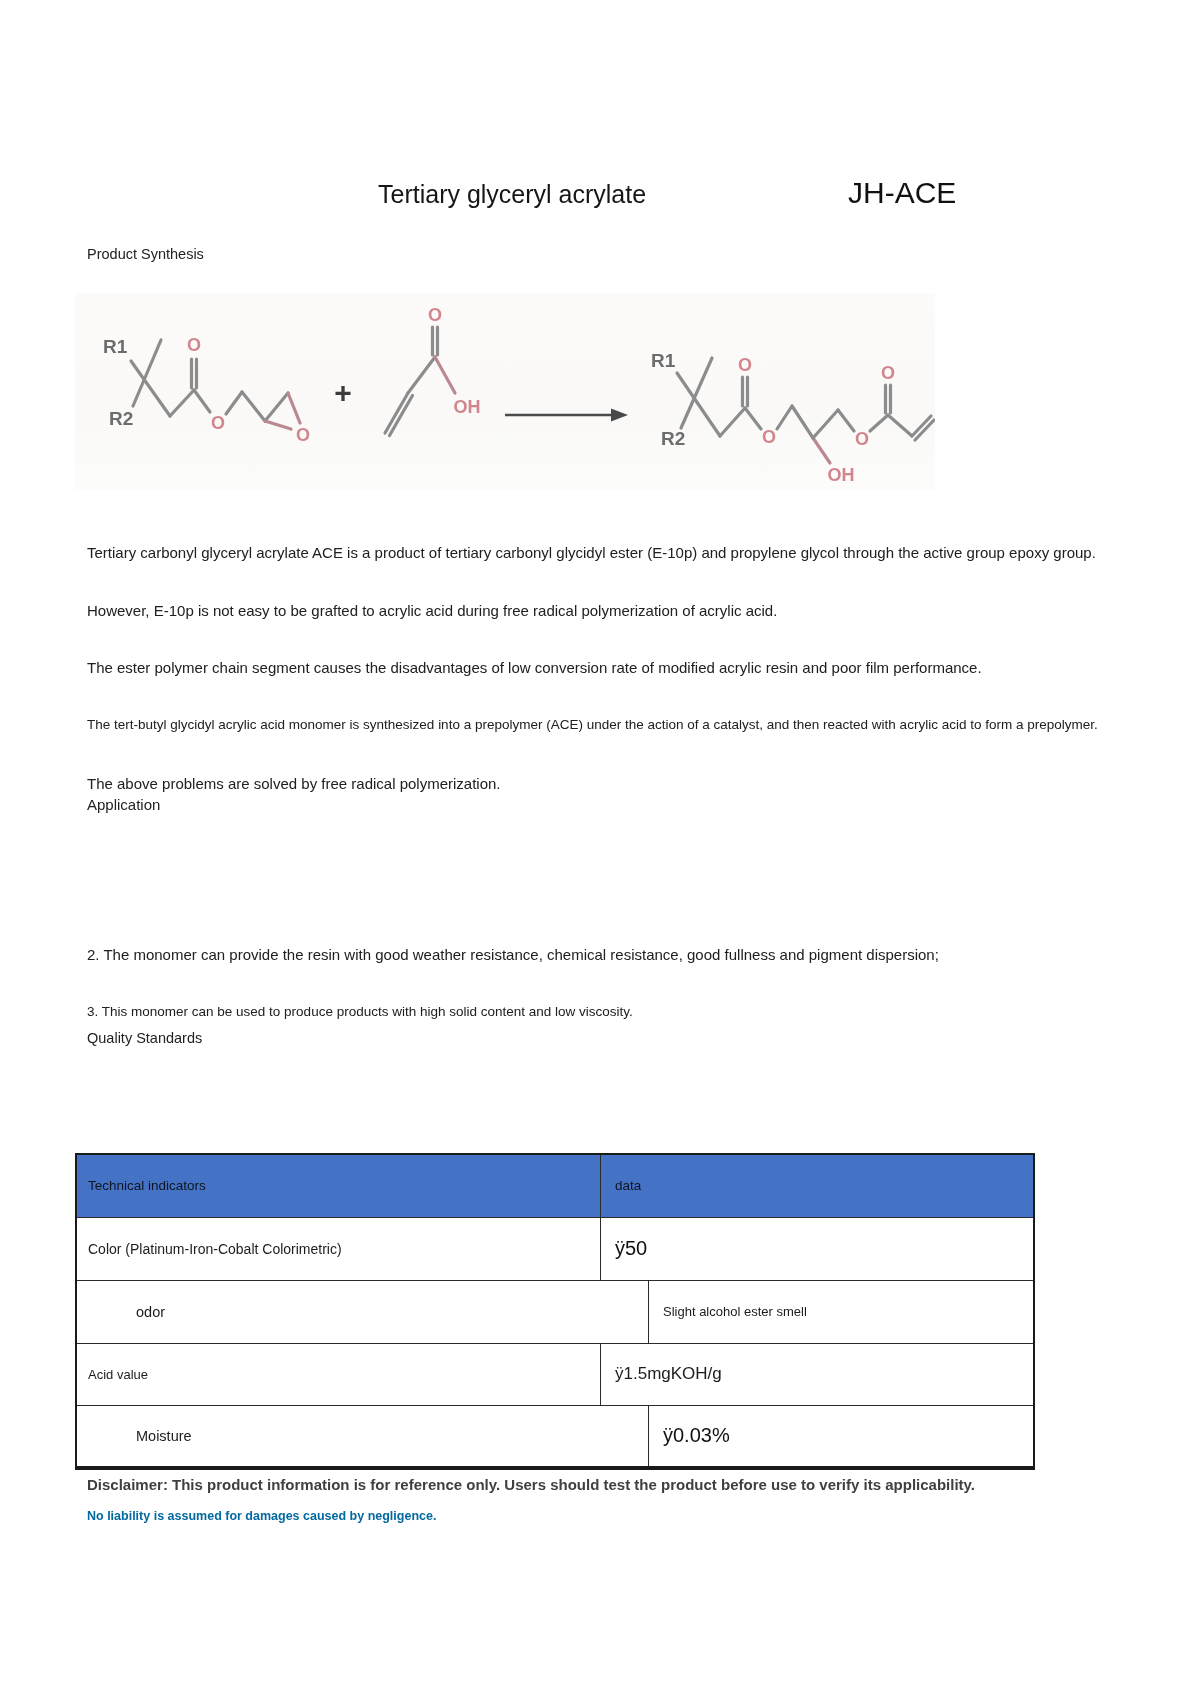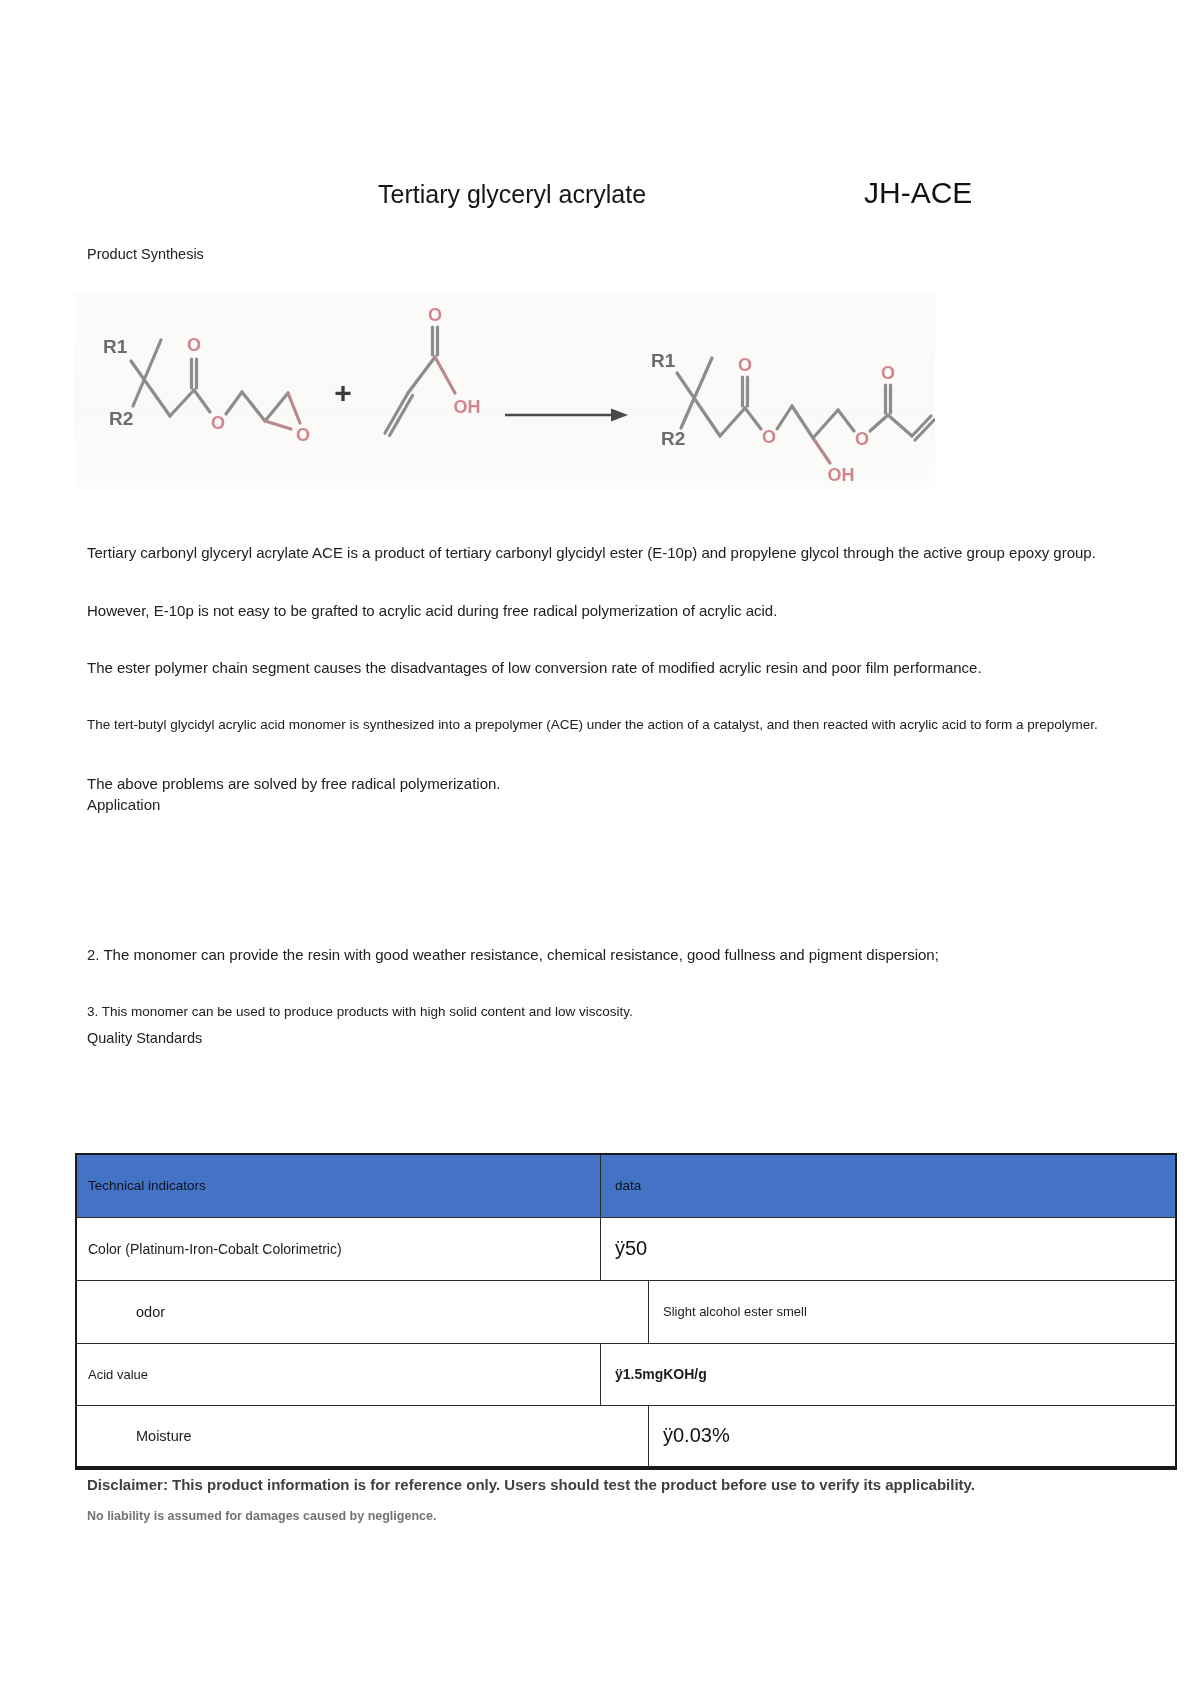--- a/index.html
+++ b/index.html
@@ -8,58 +8,58 @@
     width:1200px;height:1696px;
     margin:0 auto;
     background:#ffffff;
     font-family:"Liberation Sans","DejaVu Sans",sans-serif;
     color:#1c1c1c;
     overflow:hidden;
     padding-left:16px;
   }
   .abs{position:absolute;white-space:nowrap;}
   .doc-title{left:378px;top:180px;font-size:25px;color:#161616;}
-  .product-code{left:848px;top:176px;font-size:30px;color:#111;margin-left:16px;}
+  .product-code{left:848px;top:176px;font-size:30px;color:#111;}
   .section-heading{font-size:14.5px;color:#222;}
   .h-synthesis{left:87px;top:246px;}
   .h-application{left:87px;top:796px;font-size:15px;}
   .h-quality{left:87px;top:1030px;}
   .para{left:87px;font-size:15px;color:#202020;margin-top:36px;}
   .p1{top:508px;}
   .p2{top:566px;}
   .p3{top:623px;}
   .p4{top:681px;font-size:13.5px;}
   .p5{top:739px;}
   .li1{top:853px;left:90px;}
   .li2{top:910px;}
   .li3{top:968px;font-size:13.5px;}
   .diagram{
     left:75px;top:293px;width:860px;height:197px;
     background:linear-gradient(180deg,#fcfbfa 0%,#faf9f8 60%,#fcfcfb 100%);
   }
   .diagram svg{filter:blur(0.4px);}
   
   .qtable{
-    left:75px;top:1153px;width:1102px;height:317px;
+    left:75px;top:1153px;width:960px;height:317px;
     border:2px solid #1a1a1a;border-bottom-width:4px;
     box-sizing:border-box;
     display:flex;flex-direction:column;
   }
   .trow{display:flex;border-top:1.5px solid #2a2a2a;box-sizing:border-box;}
   .trow:first-child{border-top:none;}
   .thead{background:#4472c4;height:63px;}
   .thead .cell{color:#0f1420;font-size:13.5px;}
   .cell{display:flex;align-items:center;box-sizing:border-box;}
   .c1{width:524px;padding-left:11px;border-right:1.5px solid #2a2a2a;}
   .c2{flex:1;padding-left:14px;}
   .rh0{height:64px;} .rh1{height:64px;} .rh2{height:63px;} .rh3{height:62px;}
   .i-14{font-size:14px;} .i-15{font-size:14.5px;margin-left:48px;} .i-13{font-size:13px;}
-  .v-20{font-size:20px;color:#111;} .v-15{font-size:14px;font-weight:bold;} .v-13{font-size:13px;}
+  .v-20{font-size:20px;color:#111;} .v-15{font-size:17px;} .v-13{font-size:13px;}
   .disclaimer-main{left:87px;top:1476px;font-size:15px;font-weight:bold;color:#404040;text-align:right;}
-  .disclaimer-sub{left:87px;top:1509px;font-size:12.5px;font-weight:bold;color:#737373;}
+  .disclaimer-sub{left:87px;top:1509px;font-size:12.5px;font-weight:bold;color:#0369a1;}
   
   text.rlab{font-family:"Liberation Sans",sans-serif;font-size:19px;font-weight:600;fill:#6d6d6d;}
   text.olab{font-family:"Liberation Sans",sans-serif;font-size:18px;font-weight:600;fill:#d2858d;}
   text.pluslab{font-family:"Liberation Sans",sans-serif;font-size:30px;font-weight:700;fill:#3c3c3c;}
   line.bond{stroke:#8c8c8c;stroke-width:3.2;stroke-linecap:round;}
   line.obond{stroke:#b9898f;stroke-width:3.2;stroke-linecap:round;}
   .arrowline{stroke:#4a4a4a;stroke-width:2.6;}
 </style>
 </head>
 <body>

